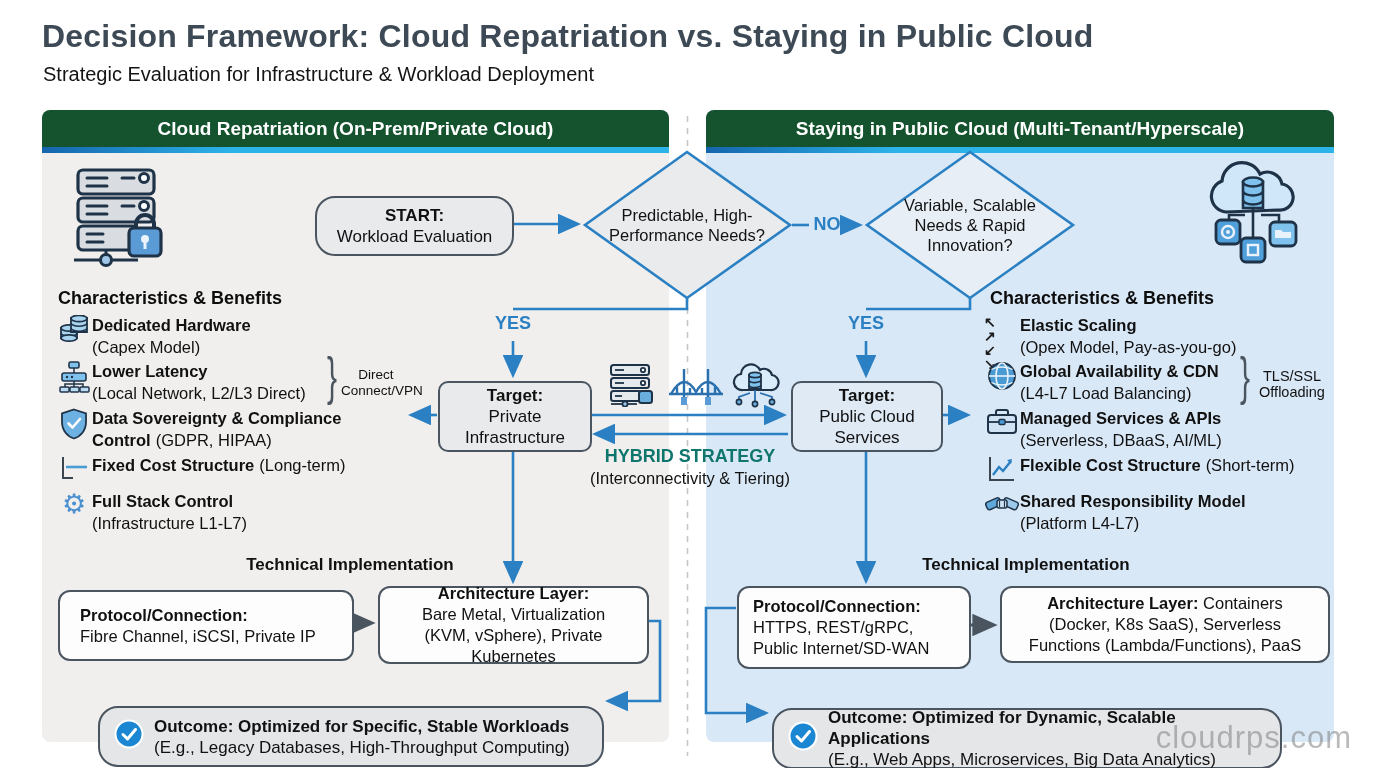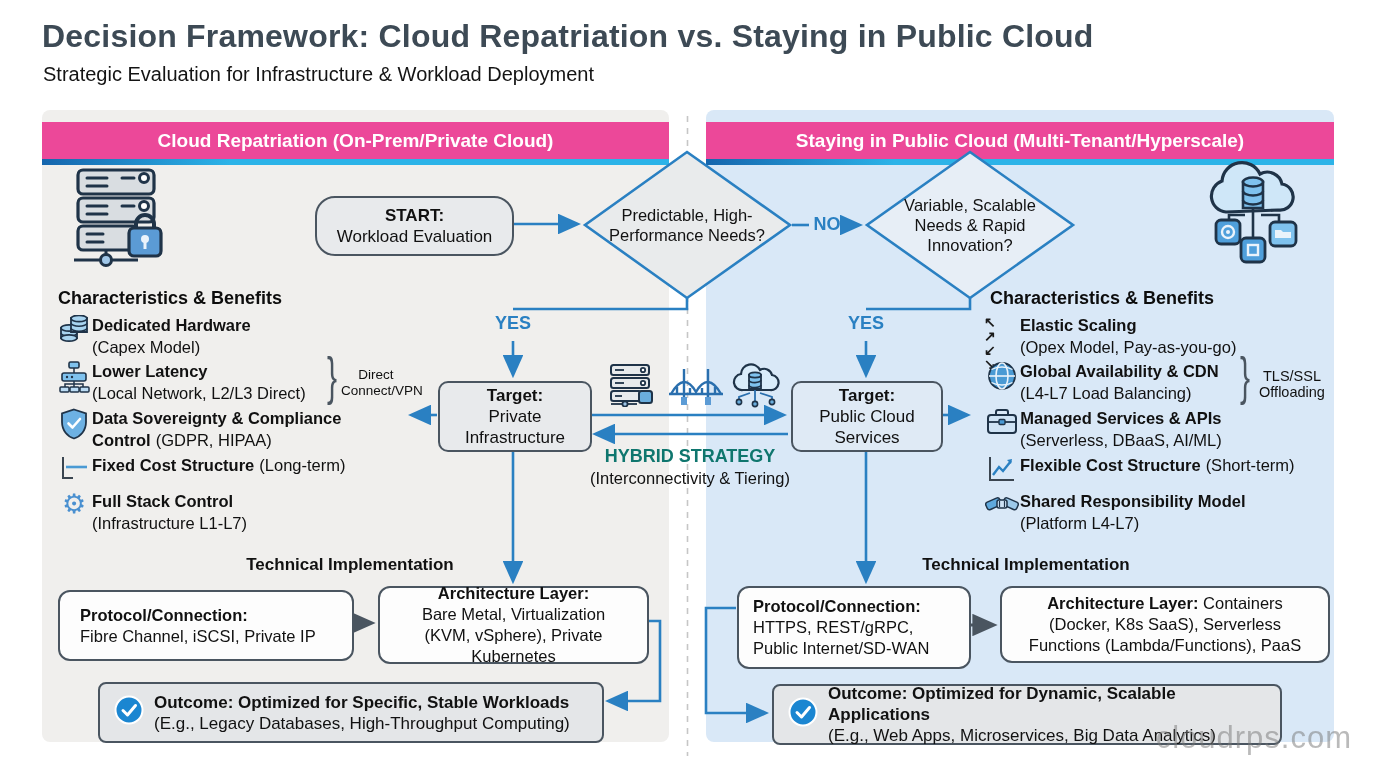--- a/index.html
+++ b/index.html
@@ -8,22 +8,22 @@
   .abs{position:absolute;}
 
   
   .page-title{left:42px;top:18px;font-size:32px;font-weight:bold;color:#3d4a55;letter-spacing:.2px;}
   .page-subtitle{left:43px;top:63px;font-size:20px;color:#141414;}
 
   
   .panel{border-radius:8px;overflow:hidden;}
   .panel-left{left:42px;top:110px;width:627px;height:632px;background:#f0efed;}
   .panel-right{left:706px;top:110px;width:628px;height:632px;background:#d9e8f7;}
-  .panel-head{height:37px;background:#ec4899;display:flex;align-items:center;justify-content:center;
-              color:#fff;font-weight:bold;font-size:19px;margin-top:12px;}
+  .panel-head{height:37px;background:#14532d;display:flex;align-items:center;justify-content:center;
+              color:#fff;font-weight:bold;font-size:19px;}
   .panel-stripe{height:6px;background:linear-gradient(90deg,#1565ad 0%,#2cb3e8 30%,#2cb3e8 100%);}
 
   .overlay{left:0;top:0;pointer-events:none;}
 
   
   .node{border:2.5px solid #4a5560;background:#e8eaec;border-radius:20px;
         display:flex;flex-direction:column;align-items:center;justify-content:center;
         text-align:center;font-size:17px;line-height:21px;}
   .node b{font-size:17px;}
   .start-box{left:315px;top:196px;width:195px;height:56px;}
@@ -55,22 +55,22 @@
   .brace{font-size:30px;color:#4a5560;transform:scaleY(1.7);transform-origin:center;line-height:30px;}
   .side-note{font-size:13.5px;line-height:16px;text-align:center;color:#111;}
 
   
   .tech-title{font-size:17px;font-weight:bold;text-align:center;}
   .tbox{border:2.5px solid #4a5560;background:#fdfdfd;border-radius:12px;
         display:flex;flex-direction:column;justify-content:center;
         font-size:16.5px;line-height:21px;}
   .tbox.centered{align-items:center;text-align:center;}
   .tbox .pad{padding:4px 20px;}
-  .outcome{border:2.5px solid #4a5560;background:#e4e6e8;border-radius:8px;
-           display:flex;align-items:center;font-size:17px;line-height:21px;}
+  .outcome{border:2.5px solid #4a5560;background:#e4e6e8;border-radius:20px;
+           display:flex;align-items:center;font-size:17px;line-height:21px;margin-top:24px;}
   .outcome .txt{margin-left:10px;}
   .check-wrap{margin-left:14px;flex:0 0 30px;}
 
   .watermark{right:24px;bottom:12px;font-size:31px;color:#777;opacity:.5;letter-spacing:1px;z-index:50;margin-top:8px;}
 
   .expand-arrows{font-size:14px;font-weight:bold;line-height:14px;color:#1a1a1a;letter-spacing:3px;}
   .gear-glyph{font-size:27px;line-height:27px;color:#4a90d0;}
 </style>
 </head>
 <body>
@@ -352,21 +352,21 @@
       </svg>
     </span>
     <div class="ci-text">
       <div class="ci-line"><b>Global Availability &amp; CDN</b><span class="n"></span></div>
       <div class="ci-line"><b></b><span class="n">(L4-L7 Load Balancing)</span></div>
     </div>
   </div>
   <div class="abs brace" style="left:1240px;top:362px;">}</div>
   <div class="abs side-note" style="left:1252px;top:368px;width:80px;font-size:14.5px;">TLS/SSL Offloading</div>
 
-  <div class="abs ci" style="left:984px;top:407px;width:330px;text-align:center;">
+  <div class="abs ci" style="left:984px;top:407px;width:330px;">
     <span class="ci-icon">
       <svg width="32" height="28" viewBox="0 0 32 28">
         <rect x="10" y="2" width="12" height="8" rx="2" fill="none" stroke="#1f3348" stroke-width="2"></rect>
         <rect x="2" y="7" width="28" height="18" rx="3" fill="#cfe3f5" stroke="#1f3348" stroke-width="2"></rect>
         <line x1="2" y1="14" x2="30" y2="14" stroke="#1f3348" stroke-width="1.8"></line>
         <rect x="13" y="11.5" width="6" height="5" rx="1" fill="#4a9ad4" stroke="#1f3348" stroke-width="1.4"></rect>
       </svg>
     </span>
     <div class="ci-text">
       <div class="ci-line"><b>Managed Services &amp; APIs</b><span class="n"></span></div>

